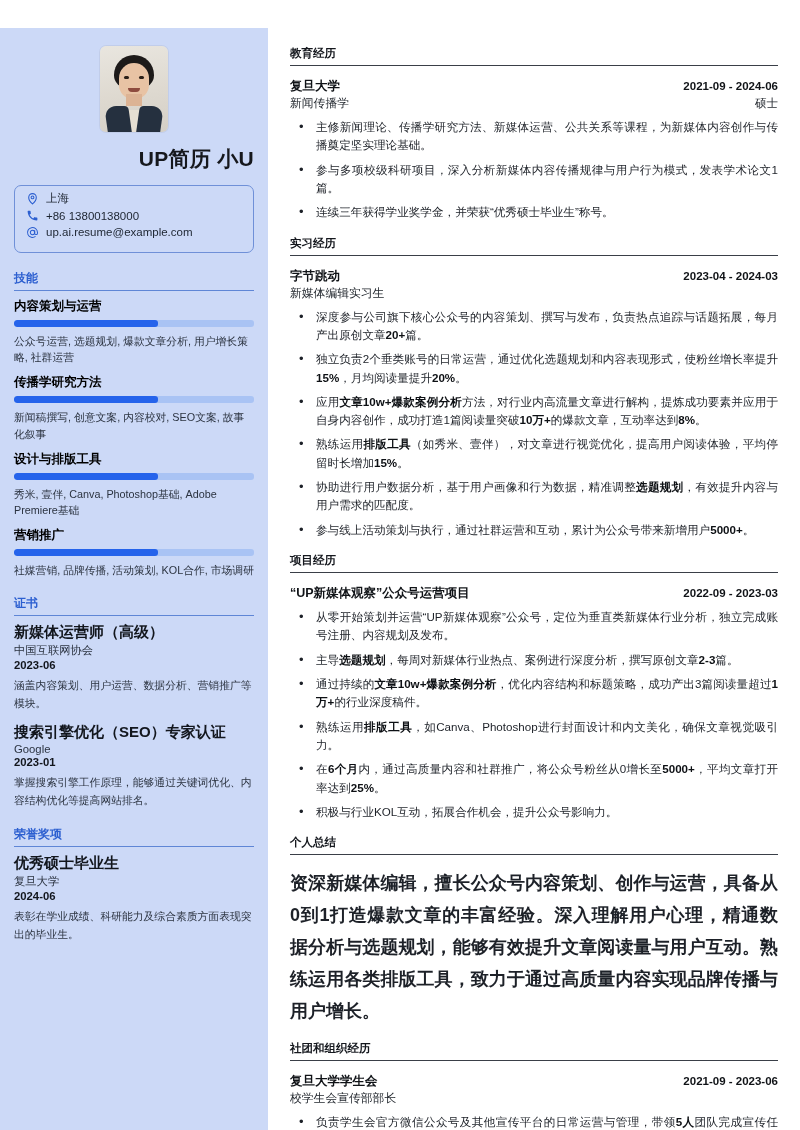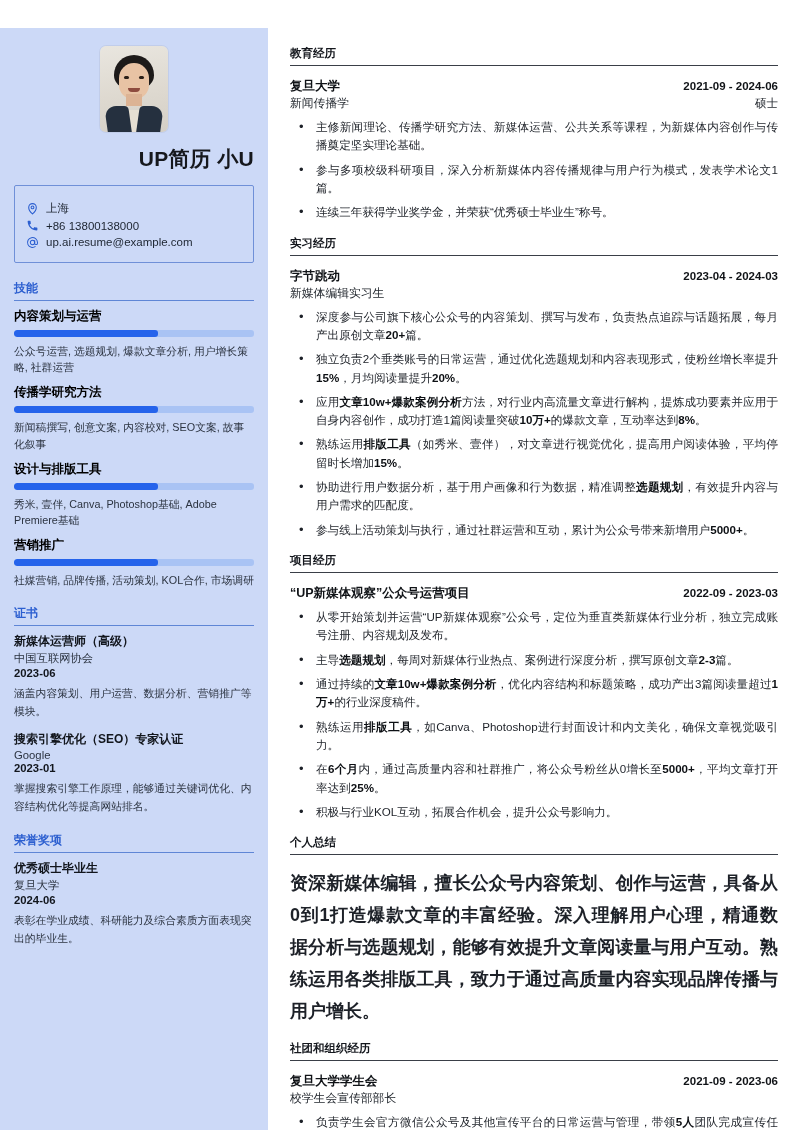--- a/index.html
+++ b/index.html
@@ -45,41 +45,41 @@
   .ph-jacket-l { position:absolute; left:6px; bottom:0; width:24px; height:26px;
     background:#25303f; border-radius:12px 4px 0 0; transform:skewX(8deg); }
   .ph-jacket-r { position:absolute; right:6px; bottom:0; width:24px; height:26px;
     background:#25303f; border-radius:4px 12px 0 0; transform:skewX(-8deg); }
 
   .name {
     text-align:right; font-size:21px; font-weight:700;
     color:#16181d; margin:13px 0 12px; letter-spacing:.3px;
   }
   .contact-box {
-    border:1px solid #6f90d8; border-radius:2px;
-    padding:11px 11px 10px; background:transparent;
+    border:1px solid #6f90d8; border-radius:7px;
+    padding:1px 11px 10px; background:transparent;
   }
   .contact-row { display:flex; align-items:center; gap:7px; font-size:11.5px; color:#1c2430; margin:3.5px 0; }
   .contact-row .ic { width:13px; height:13px; flex:0 0 13px; color:#2c5fd0; display:block; }
   .contact-row .ic svg { width:13px; height:13px; display:block; }
 
   .side-sec { margin-top:17px; }
   .side-sec-title {
     font-size:12px; font-weight:700; color:#2c5fd0;
     padding-bottom:3px; margin-bottom:7px;
     border-bottom:1.5px solid #5f86d6;
   }
   .skill { margin-bottom:9px; }
   .skill-name { font-size:12.5px; font-weight:700; color:#000000; margin-bottom:5px; }
   .bar { height:7px; width:100%; background:#a9c3f4; border-radius:3px; overflow:hidden; }
   .bar > i { display:block; height:100%; background:#2563eb; border-radius:3px; }
   .skill-desc { font-size:10.8px; line-height:1.5; color:#2b3340; margin-top:6px; }
 
   .cert { margin-bottom:11px; }
-  .cert-title { font-size:12px; font-weight:700; color:#12161d; }
+  .cert-title { font-size:15px; font-weight:700; color:#12161d; }
   .cert-org { font-size:11.3px; color:#2b3340; margin-top:1px; }
   .cert-date { font-size:11.3px; font-weight:700; color:#12161d; margin-top:1px; }
   .cert-desc { font-size:10.8px; line-height:1.62; color:#2b3340; margin-top:6px; }
 
   
   .main { flex:1; padding:46px 22px 0 22px; overflow:hidden; }
   .sec { margin-bottom:14px; }
   .sec-title {
     font-size:11.5px; font-weight:700; color:#15181e;
     padding-bottom:4px; margin-bottom:12px; border-bottom:1px solid #3a3f48;

